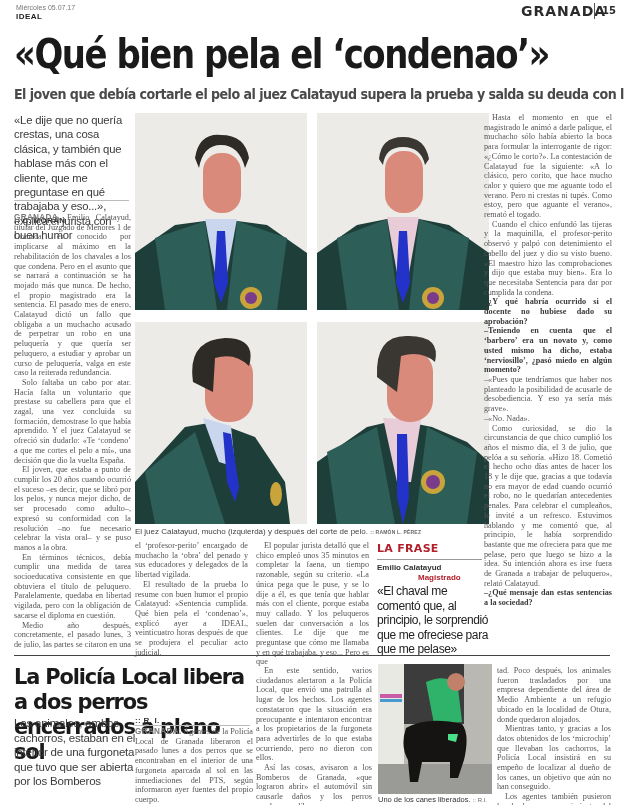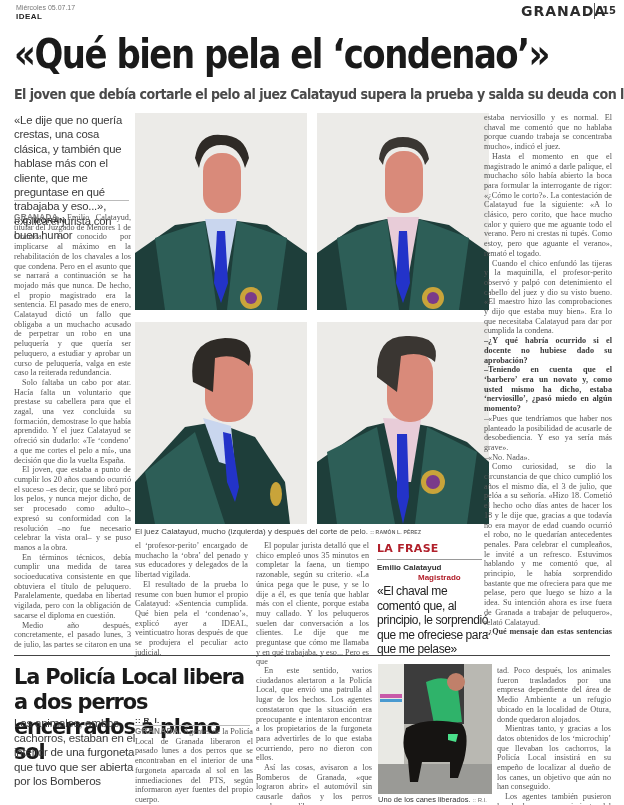--- a/index.html
+++ b/index.html
@@ -157,23 +157,22 @@
   <p>El popular jurista detalló que el chico empleó unos 35 minutos en completar la faena, un tiempo razonable, según su criterio. «La única pega que le puse, y se lo dije a él, es que tenía que hablar más con el cliente, porque estaba muy callado. Y los peluqueros suelen dar conversación a los clientes. Le dije que me preguntase que cómo me llamaba y en qué trabajaba, y eso... Pero es que</p>
 </div>
 
 <div class="abs frase-title">LA FRASE</div>
 <div class="abs frase-rule"></div>
 <div class="abs frase-name">Emilio Calatayud</div>
 <div class="abs frase-role">Magistrado</div>
 <div class="abs frase-quote">«El chaval me comentó que, al principio, le sorprendió que me ofreciese para que me pelase»</div>
 
 <div class="abs body-col col4">
-  <p class="noindent">estaba nerviosillo y es normal. El chaval me comentó que no hablaba porque cuando trabaja se concentraba mucho», indicó el juez.</p>
   <p>Hasta el momento en que el magistrado le animó a darle palique, el muchacho sólo había abierto la boca para formular la interrogante de rigor: «¿Cómo le corto?». La contestación de Calatayud fue la siguiente: «A lo clásico, pero corito, que hace mucho calor y quiero que me aguante todo el verano. Pero ni crestas ni tupés. Como estoy, pero que aguante el verano», remató el togado.</p>
-  <p>Cuando el chico enfundó las tijeras y la maquinilla, el profesor-perito observó y palpó con detenimiento el cabello del juez y dio su visto bueno. «El maestro hizo las comprobaciones y dijo que estaba muy bien». Era lo que necesitaba Calatayud para dar por cumplida la condena.</p>
+  <p>Cuando el chico enfundó las tijeras y la maquinilla, el profesor-perito observó y palpó con detenimiento el cabello del juez y dio su visto bueno. «El maestro hizo las comprobaciones y dijo que estaba muy bien». Era lo que necesitaba Sentencia para dar por cumplida la condena.</p>
   <p class="noindent q">–¿Y qué habría ocurrido si el docente no hubiese dado su aprobación?</p>
   <p class="noindent q">–Teniendo en cuenta que el ‘barbero’ era un novato y, como usted mismo ha dicho, estaba ‘nerviosillo’, ¿pasó miedo en algún momento?</p>
   <p class="noindent">–«Pues que tendríamos que haber nos planteado la posibilidad de acusarle de desobediencia. Y eso ya sería más grave».</p>
   <p class="noindent">–«No. Nada».</p>
   <p>Como curiosidad, se dio la circunstancia de que chico cumplió los años el mismo día, el 3 de julio, que pelóa a su señoría. «Hizo 18. Cometió el hecho ocho días antes de hacer los 18 y le dije que, gracias a que todavía no era mayor de edad cuando ocurrió el robo, no le quedarían antecedentes penales. Para celebrar el cumpleaños, le invité a un refresco. Estuvimos hablando y me comentó que, al principio, le había sorprendido bastante que me ofreciera para que me pelase, pero que luego se hizo a la idea. Su intención ahora es irse fuera de Granada a trabajar de peluquero», relató Calatayud.</p>
   <p class="noindent q">–¿Qué mensaje dan estas sentencias a la sociedad?</p>
 
 </div>
 
 <div class="abs section-rule"></div>

